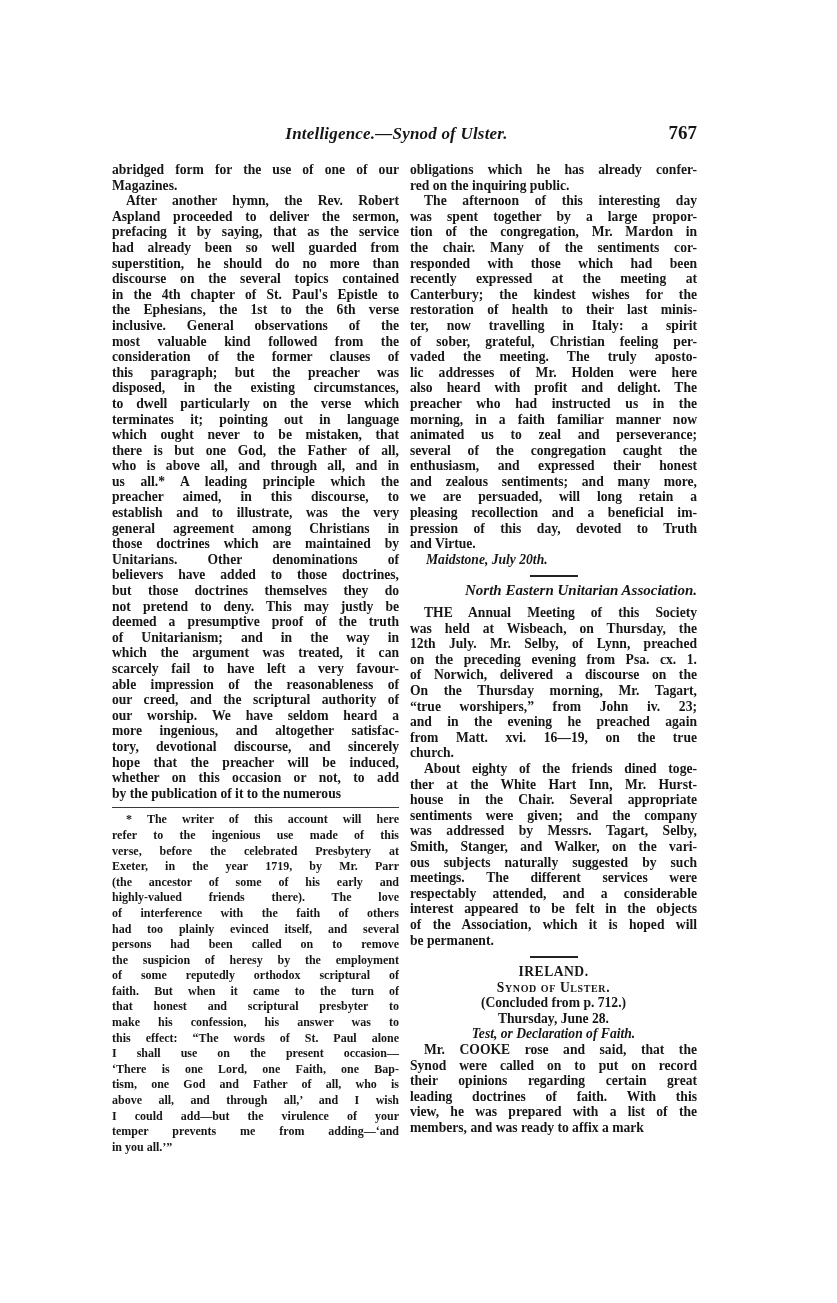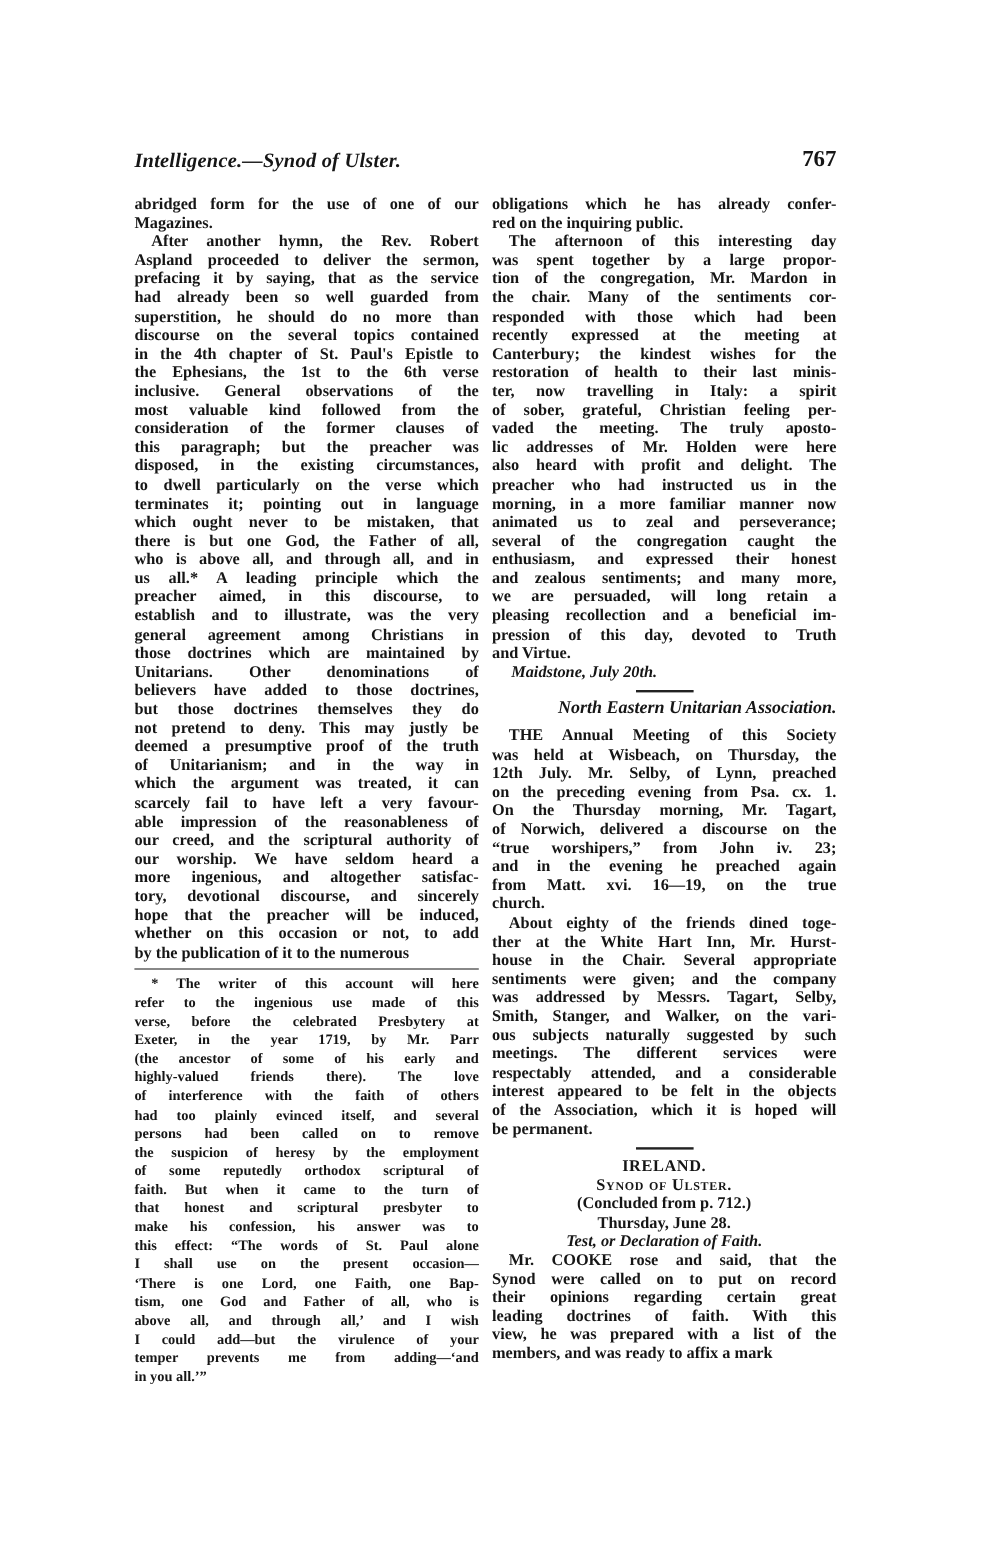--- a/index.html
+++ b/index.html
@@ -1,20 +1,20 @@
 <!DOCTYPE html>
 <html><head>
 <meta charset="utf-8">
 <style>
   html, body { margin: 0; padding: 0; background: #ffffff; }
   body { width: 837px; height: 1303px; position: relative; overflow: hidden; }
   .page { position: absolute; left: 0; top: 0; width: 837px; height: 1303px; background: #ffffff; color: #161616;
           font-family: "Liberation Serif", "DejaVu Serif", serif; }
   .running-head { position: absolute; top: 124px; left: 112px; width: 585px; height: 22px; }
-  .running-title { position: absolute; left: 0; right: 16px; font-style: italic; font-weight: bold;
+  .running-title { position: absolute; left: 0; right: 16px; text-align: center; font-style: italic; font-weight: bold;
                    font-size: 17px; letter-spacing: 0.2px; }
   .page-number { position: absolute; right: 0; top: -2px; font-weight: bold; font-size: 19px; }
   .col { position: absolute; top: 162px; width: 287px; font-size: 13.6px; line-height: 15.6px; text-align: justify; }
   .col-left { left: 112px; }
   .col-right { left: 410px; }
   .col p { margin: 0; }
   .line { display: block; white-space: nowrap; text-align: justify; text-align-last: justify; }
   .line.last { text-align-last: left; }
   .bold { font-weight: bold; }
   .fn-rule { border: 0; border-top: 1px solid #3a3a3a; margin: 6px 0 4px 0; width: 100%; }
@@ -126,42 +126,42 @@
           <span class="line">responded with those which had been</span>
           <span class="line">recently expressed at the meeting at</span>
           <span class="line">Canterbury; the kindest wishes for the</span>
           <span class="line">restoration of health to their last minis-</span>
           <span class="line">ter, now travelling in Italy: a spirit</span>
           <span class="line">of sober, grateful, Christian feeling per-</span>
           <span class="line">vaded the meeting. The truly aposto-</span>
           <span class="line">lic addresses of Mr. Holden were here</span>
           <span class="line">also heard with profit and delight. The</span>
           <span class="line">preacher who had instructed us in the</span>
-          <span class="line">morning, in a more familiar manner now</span>
+          <span class="line">morning, in a faith familiar manner now</span>
           <span class="line">animated us to zeal and perseverance;</span>
           <span class="line">several of the congregation caught the</span>
           <span class="line">enthusiasm, and expressed their honest</span>
           <span class="line">and zealous sentiments; and many more,</span>
           <span class="line">we are persuaded, will long retain a</span>
           <span class="line">pleasing recollection and a beneficial im-</span>
           <span class="line">pression of this day, devoted to Truth</span>
           <span class="line last">and Virtue.</span>
         </p>
       </div>
     <div class="sign">Maidstone, July 20th.</div>
     <div class="short-rule"></div>
     <div class="section-title">North Eastern Unitarian Association.</div>
     <div>
         <p>
           <span class="line" style="padding-left: 14px;">THE Annual Meeting of this Society</span>
           <span class="line">was held at Wisbeach, on Thursday, the</span>
           <span class="line">12th July. Mr. Selby, of Lynn, preached</span>
           <span class="line">on the preceding evening from Psa. cx. 1.</span>
+          <span class="line">of Norwich, delivered a discourse on the</span>
           <span class="line">On the Thursday morning, Mr. Tagart,</span>
-          <span class="line">of Norwich, delivered a discourse on the</span>
           <span class="line">“true worshipers,” from John iv. 23;</span>
           <span class="line">and in the evening he preached again</span>
           <span class="line">from Matt. xvi. 16—19, on the true</span>
           <span class="line last">church.</span>
         </p>
         <p>
           <span class="line" style="padding-left: 14px;">About eighty of the friends dined toge-</span>
           <span class="line">ther at the White Hart Inn, Mr. Hurst-</span>
           <span class="line">house in the Chair. Several appropriate</span>
           <span class="line">sentiments were given; and the company</span>

